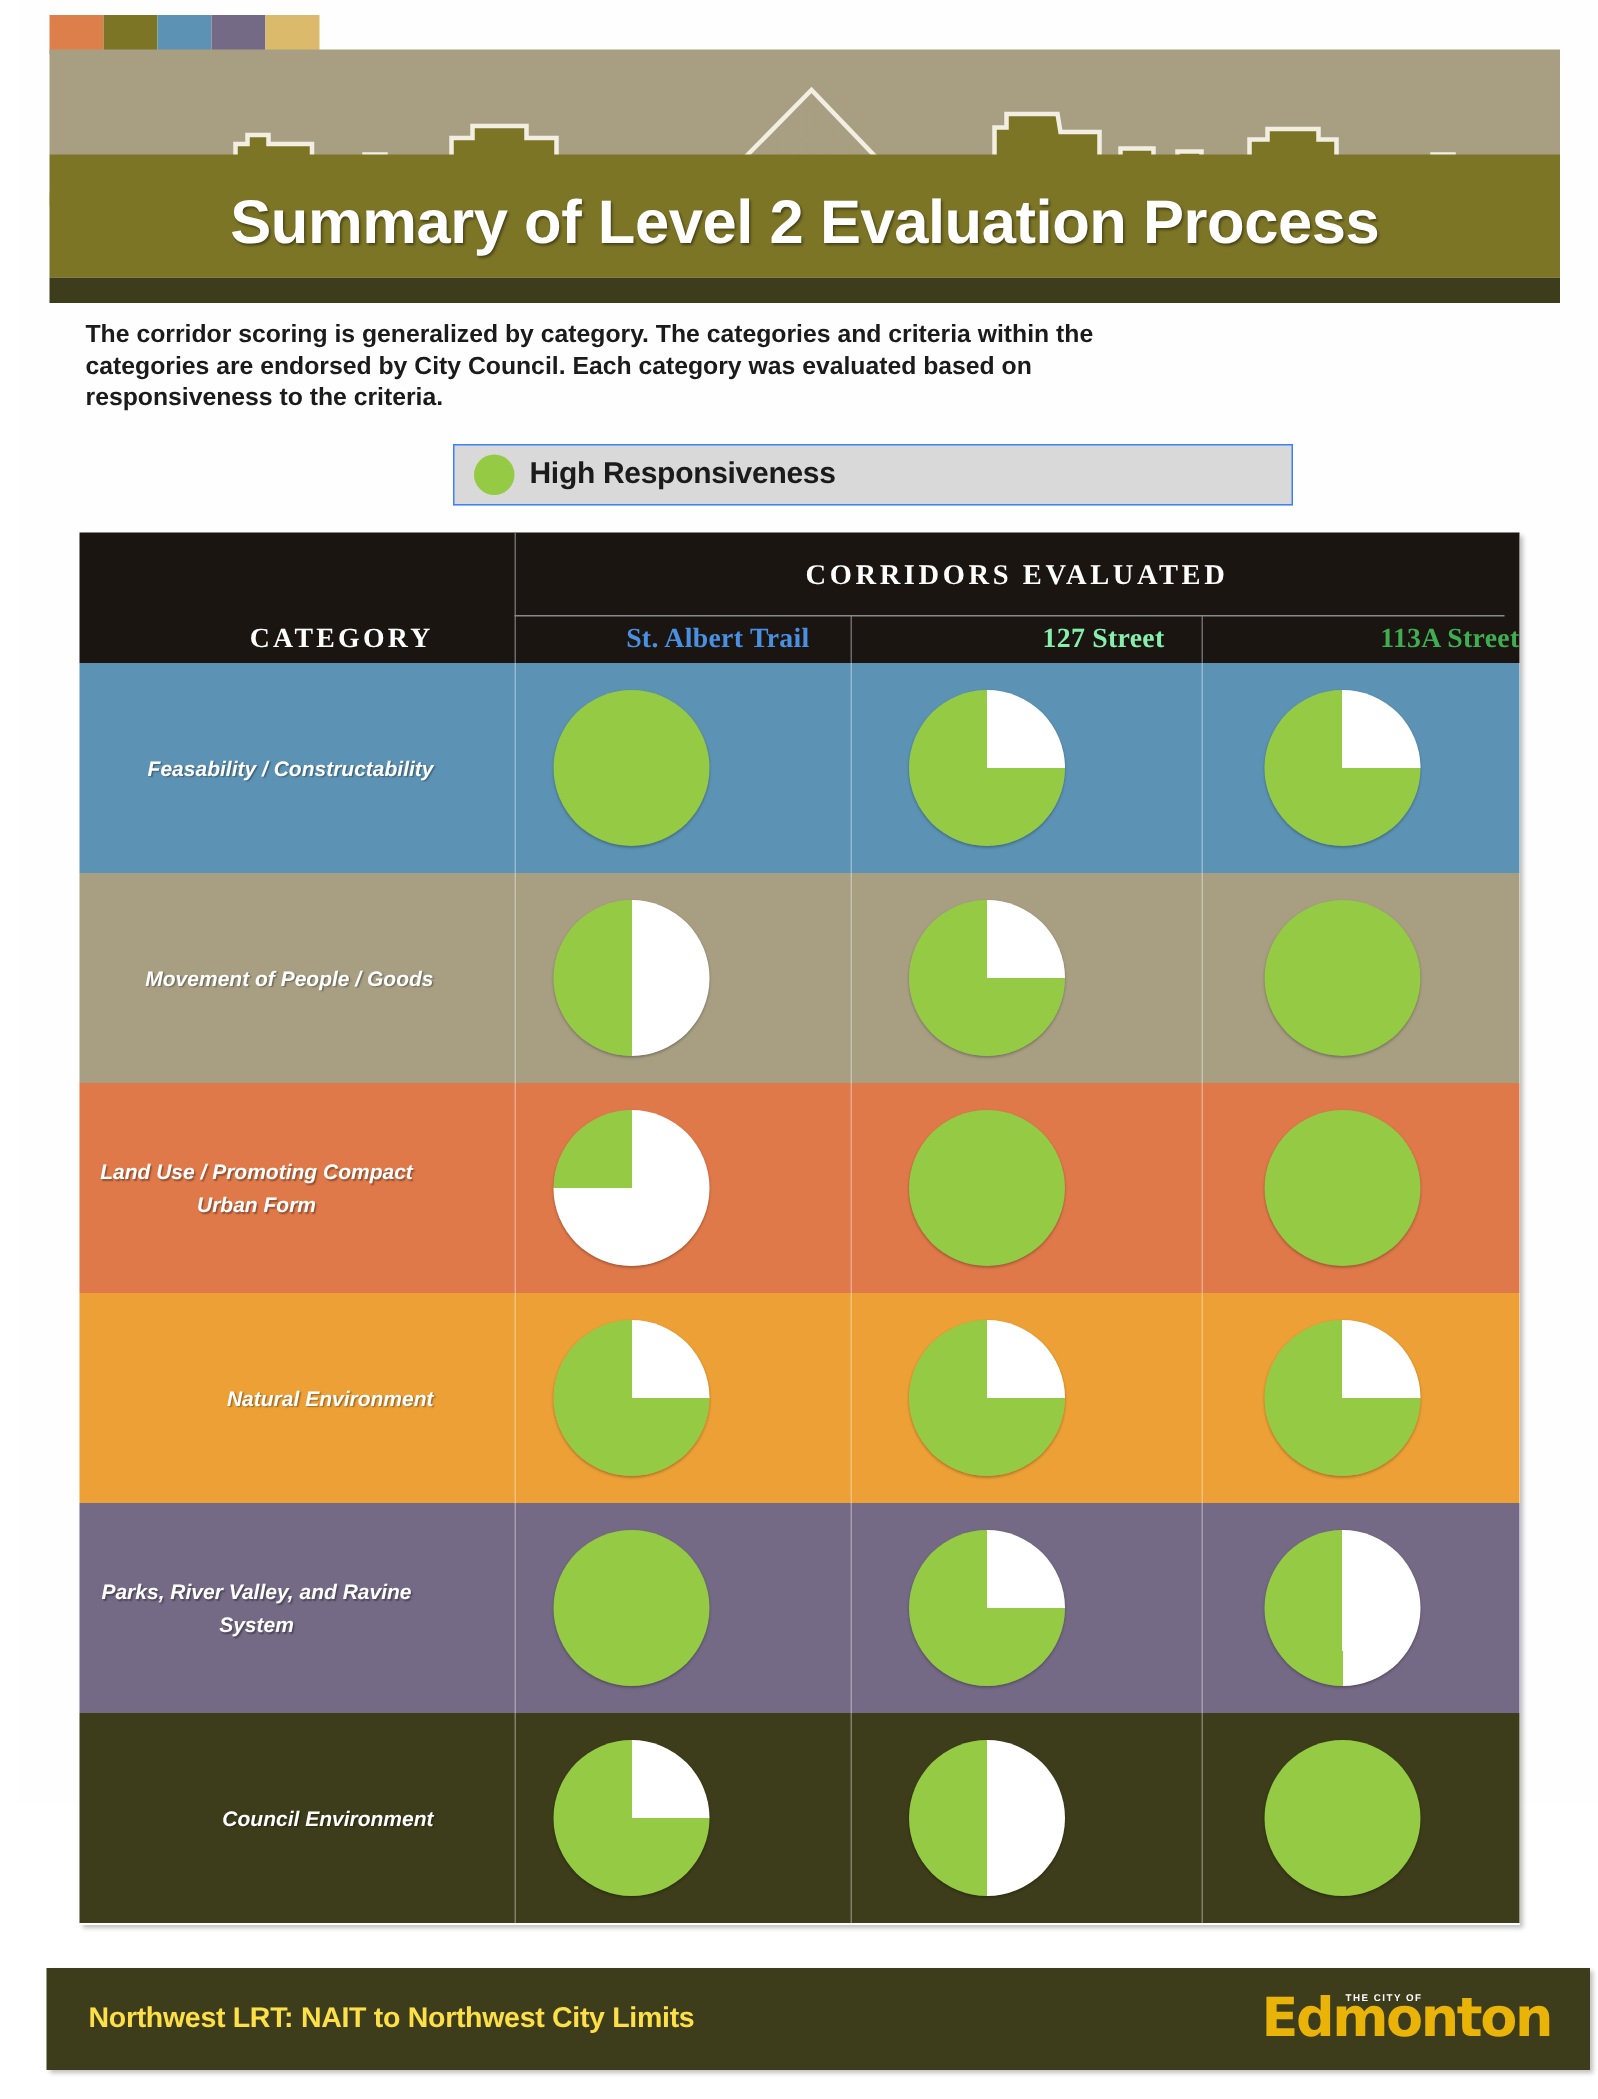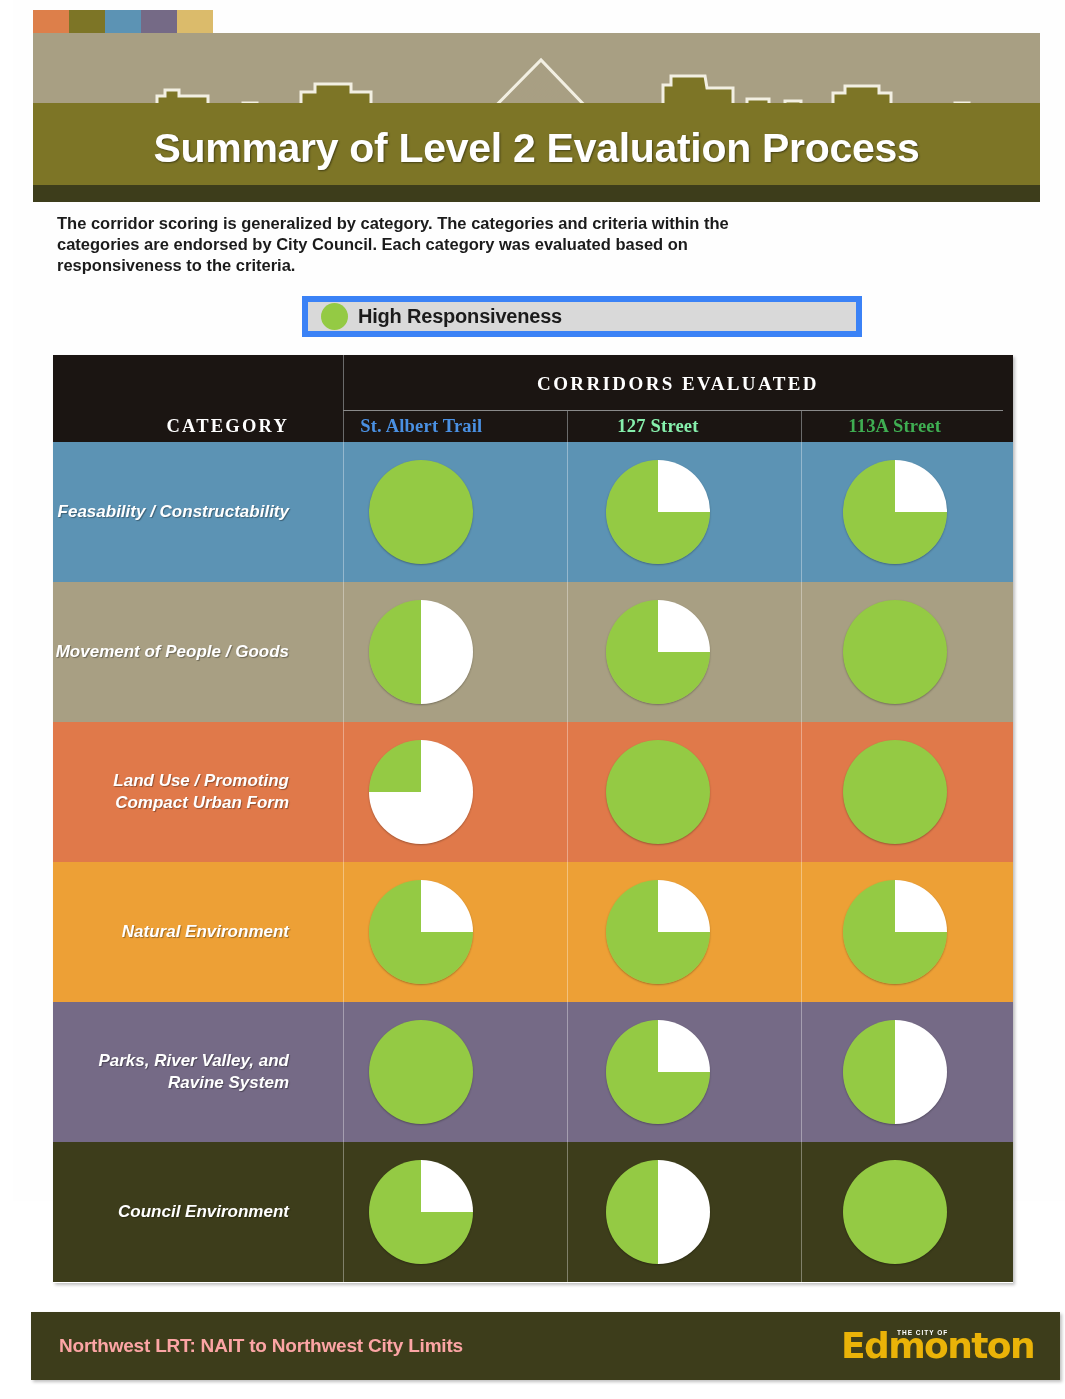--- a/index.html
+++ b/index.html
@@ -50,21 +50,21 @@
   .intro {
     position:absolute; left:44px; top:213px; width:700px;
     font-size:16.5px; font-weight:bold; line-height:21px; color:#1b1b1b;
   }
 
   
   .legend {
     position:absolute; left:289px; top:296px;
     width:560px; height:41px;
     background:#d9d9d9;
-    border:6px solid #3b82f6;
+    border:1px solid #3b82f6;
     display:flex; align-items:center;
   }
   .legend-item { display:flex; align-items:center; }
   .legend-item.first { margin-left:13px; }
   .legend-item.second { margin-left:48px; }
   .legend-label {
     margin-left:10px; font-size:20px; font-weight:bold; color:#1b1b1b;
     letter-spacing:-0.2px;
   }
   .legend-pie { width:27px; height:27px; border-radius:50%; display:block; }
@@ -92,54 +92,54 @@
   }
   .hdr-row2 {
     position:absolute; left:0; top:55px; width:960px; height:32px;
     display:flex; align-items:center;
   }
   .cat-head {
     width:250px; text-align:right; padding-right:14px;
     color:#ffffff; font-size:18.5px; font-weight:bold; letter-spacing:2.2px;
   }
   .col-head {
-    flex:1; text-align:center; font-size:18.5px; font-weight:bold;
+    flex:1; text-align:right; font-size:18.5px; font-weight:bold;
     letter-spacing:0.2px;
   }
 
   .trow { display:flex; height:140px; position:relative; }
   .trow .vline {
     position:absolute; top:0; width:1px; height:140px;
     background:rgba(255,255,255,.35);
   }
   .cat-cell {
     width:250px; display:flex; align-items:center; justify-content:flex-end;
     padding-right:14px;
-    color:#ffffff; font-size:17px; font-weight:bold; font-style:italic;
-    line-height:22px; text-align:right;
+    color:#ffffff; font-size:14px; font-weight:bold; font-style:italic;
+    line-height:22px; text-align:center;
     text-shadow:1px 1px 1px rgba(0,0,0,.35);
   }
   .pie-cell {
     flex:1; display:flex; align-items:center; justify-content:center;
   }
   .pie {
     width:104px; height:104px; border-radius:50%;
     box-shadow: 0 1px 2px rgba(0,0,0,.3);
   }
 
   
   .footer {
     position:absolute; left:18px; top:1312px;
     width:1029px; height:68px;
     background:#3d3d1b;
     display:flex; align-items:center; justify-content:space-between;
     box-shadow:2px 2px 3px rgba(0,0,0,.25);
   }
   .footer-text {
-    margin-left:28px; color:#fca5a5; font-size:19px; font-weight:bold;
+    margin-left:28px; color:#fde047; font-size:19px; font-weight:bold;
     letter-spacing:-0.2px;
   }
   .logo { margin-right:26px; text-align:left; line-height:1; position:relative; }
   .logo-small {
     color:#ffffff; font-size:6.5px; font-weight:bold; letter-spacing:1px;
     position:absolute; left:56px; top:2px;
   }
   .logo-main {
     color:#eab308; font-size:36px; font-weight:bold; letter-spacing:-1.6px;
     font-family:"DejaVu Sans", sans-serif;

